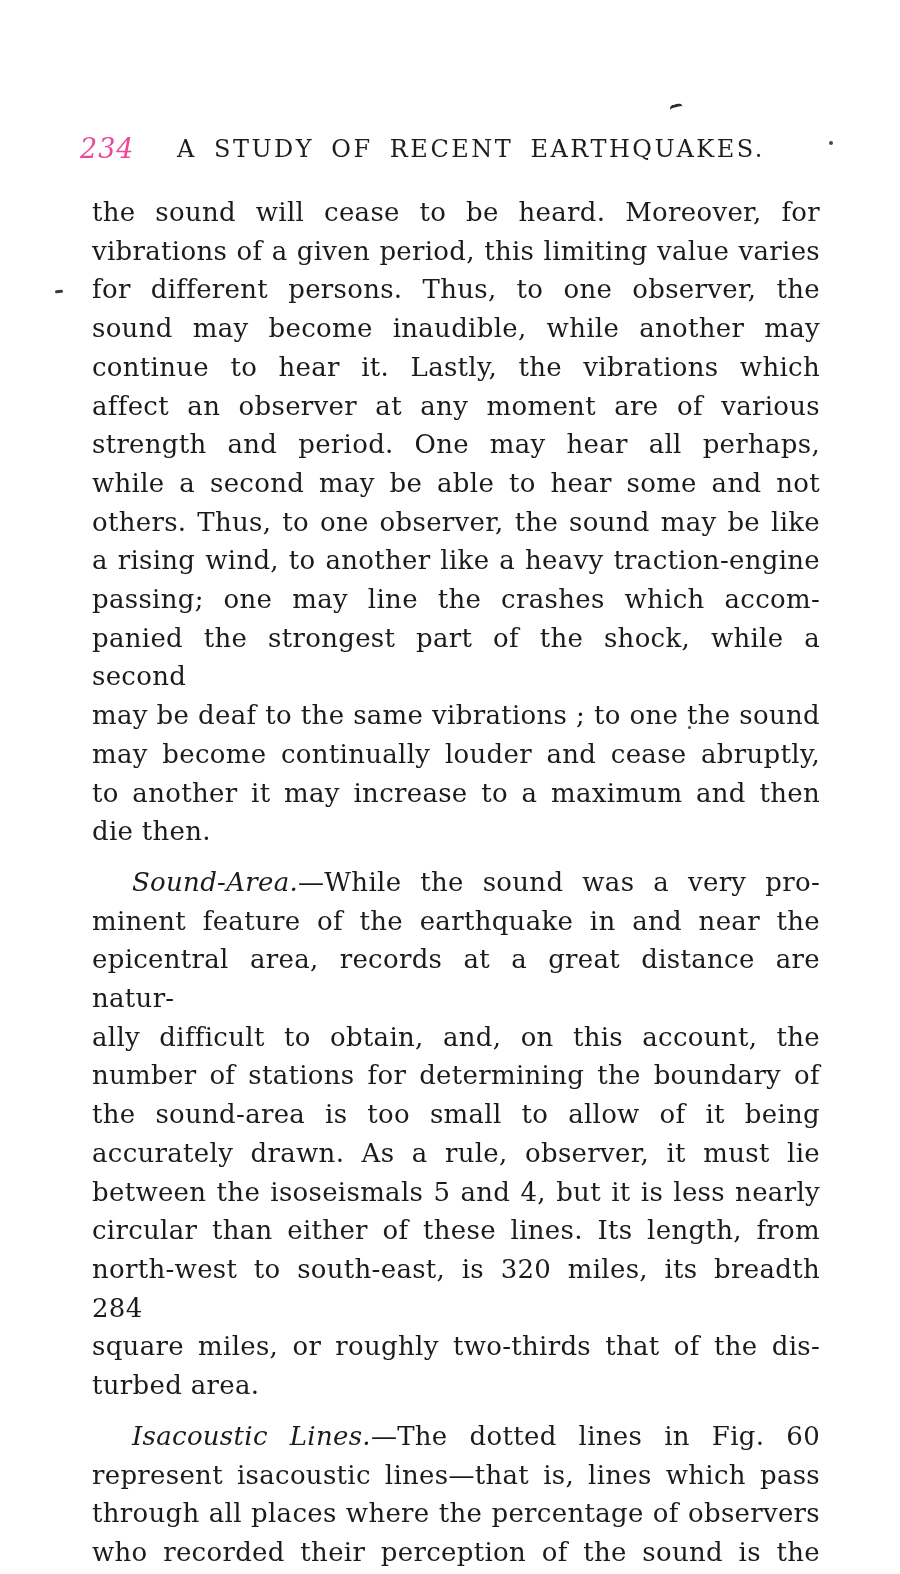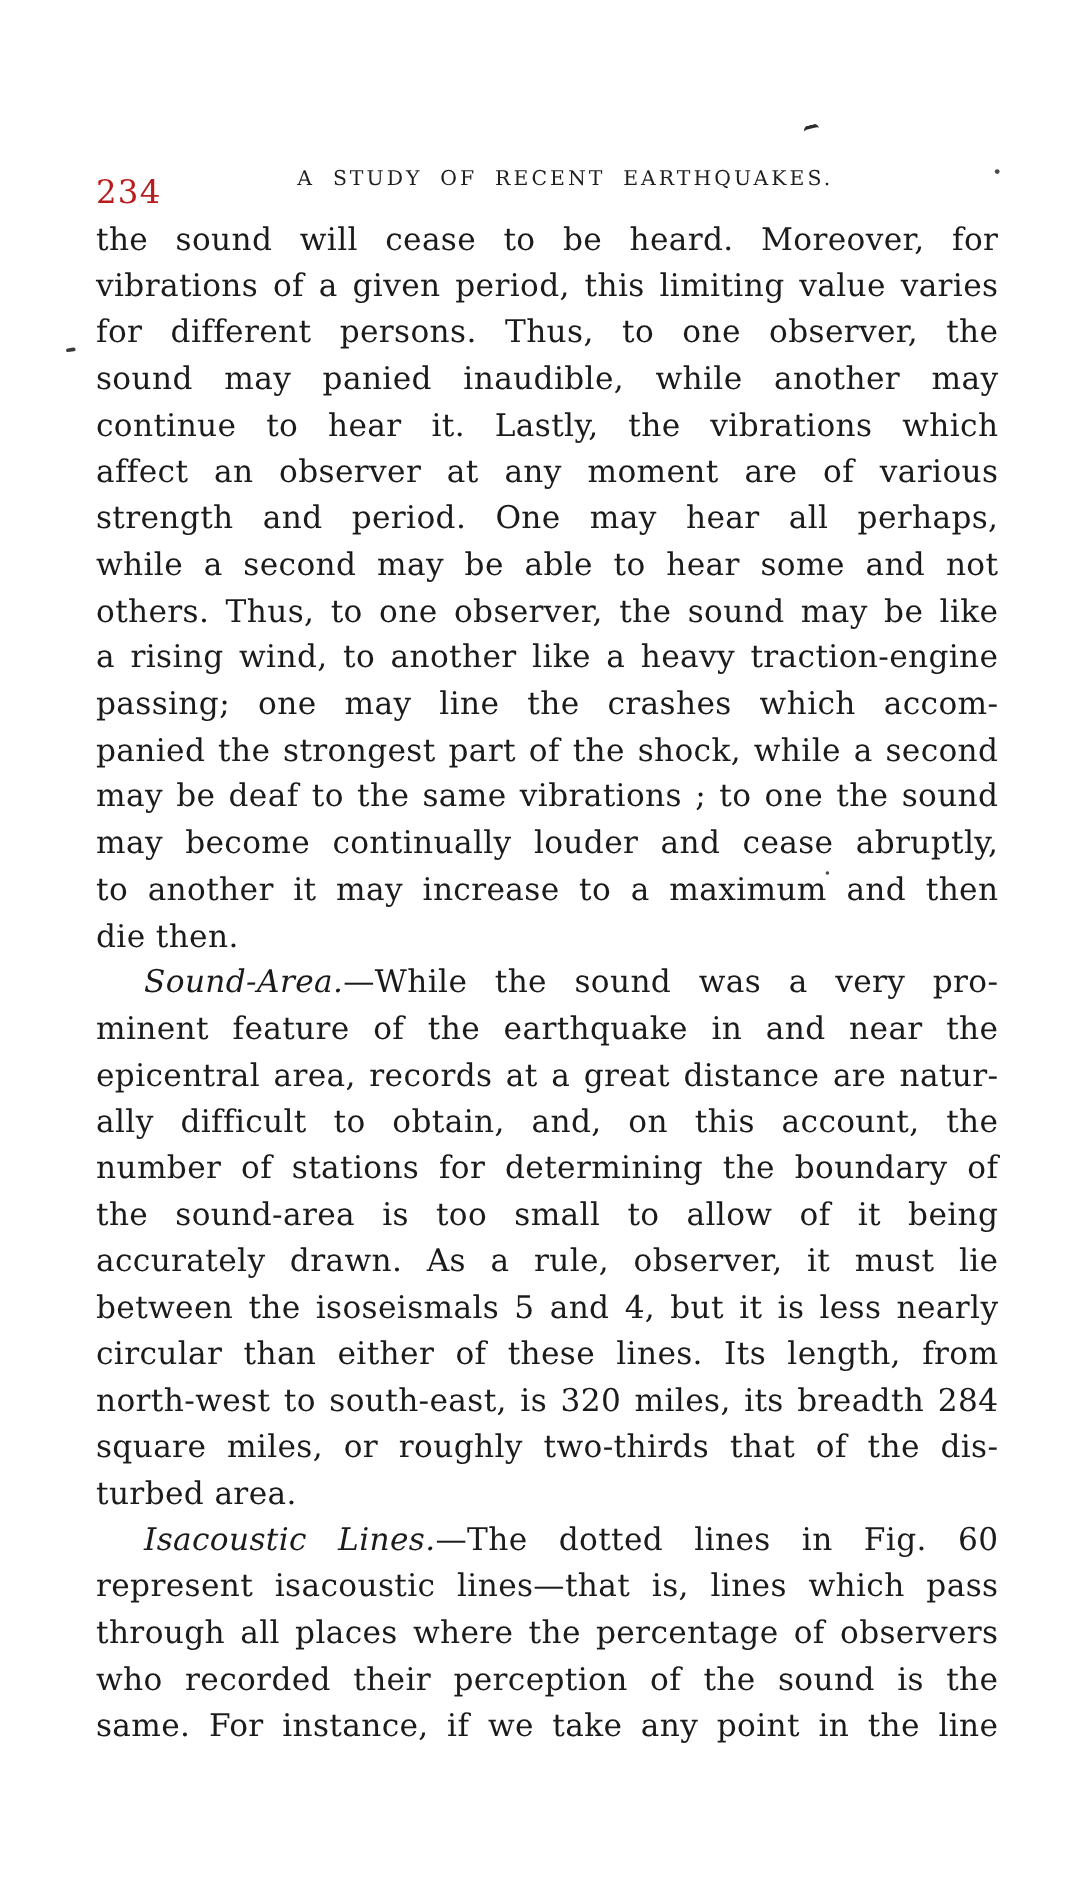--- a/index.html
+++ b/index.html
@@ -20,42 +20,43 @@
     position: absolute;
     top: 133px;
     left: 80px;
     width: 752px;
     height: 32px;
     line-height: 32px;
   }
   .page-number {
     position: absolute;
     left: 0;
-    top: 12px;
+    top: 0;
     font-size: 27px;
     letter-spacing: 1px;
-    color: #b91c1c;
+    color: #ec4899;
+    font-style: italic;
   }
   .running-title {
     display: block;
     text-align: center;
-    font-size: 17px;
+    font-size: 24px;
     letter-spacing: 2.5px;
     word-spacing: 7px;
     color: #1e1e1e;
     padding-left: 30px;
   }
   .page-body {
     position: absolute;
     top: 181px;
     left: 80px;
     width: 752px;
   }
   .paragraph {
-    margin: 0;
+    margin: 12px;
   }
   .line {
     line-height: 38.7px;
     font-size: 26px;
     letter-spacing: 0.3px;
     text-align: justify;
     text-align-last: justify;
     white-space: normal;
     color: #1b1b1b;
   }
@@ -122,21 +123,21 @@
   <div class="page-header">
     <span class="page-number">234</span>
     <span class="running-title">A STUDY OF RECENT EARTHQUAKES.</span>
   </div>
 
   <div class="page-body">
       <div class="paragraph">
         <div class="line">the sound will cease to be heard.  Moreover, for</div>
         <div class="line">vibrations of a given period, this limiting value varies</div>
         <div class="line">for different persons.  Thus, to one observer, the</div>
-        <div class="line">sound may panied inaudible, while another may</div>
+        <div class="line">sound may become inaudible, while another may</div>
         <div class="line">continue to hear it.  Lastly, the vibrations which</div>
         <div class="line">affect an observer at any moment are of various</div>
         <div class="line">strength and period.  One may hear all perhaps,</div>
         <div class="line">while a second may be able to hear some and not</div>
         <div class="line">others.  Thus, to one observer, the sound may be like</div>
         <div class="line">a rising wind, to another like a heavy traction-engine</div>
         <div class="line">passing; one may line the crashes which accom-</div>
         <div class="line">panied the strongest part of the shock, while a second</div>
         <div class="line">may be deaf to the same vibrations ; to one the sound</div>
         <div class="line">may become continually louder and cease abruptly,</div>

